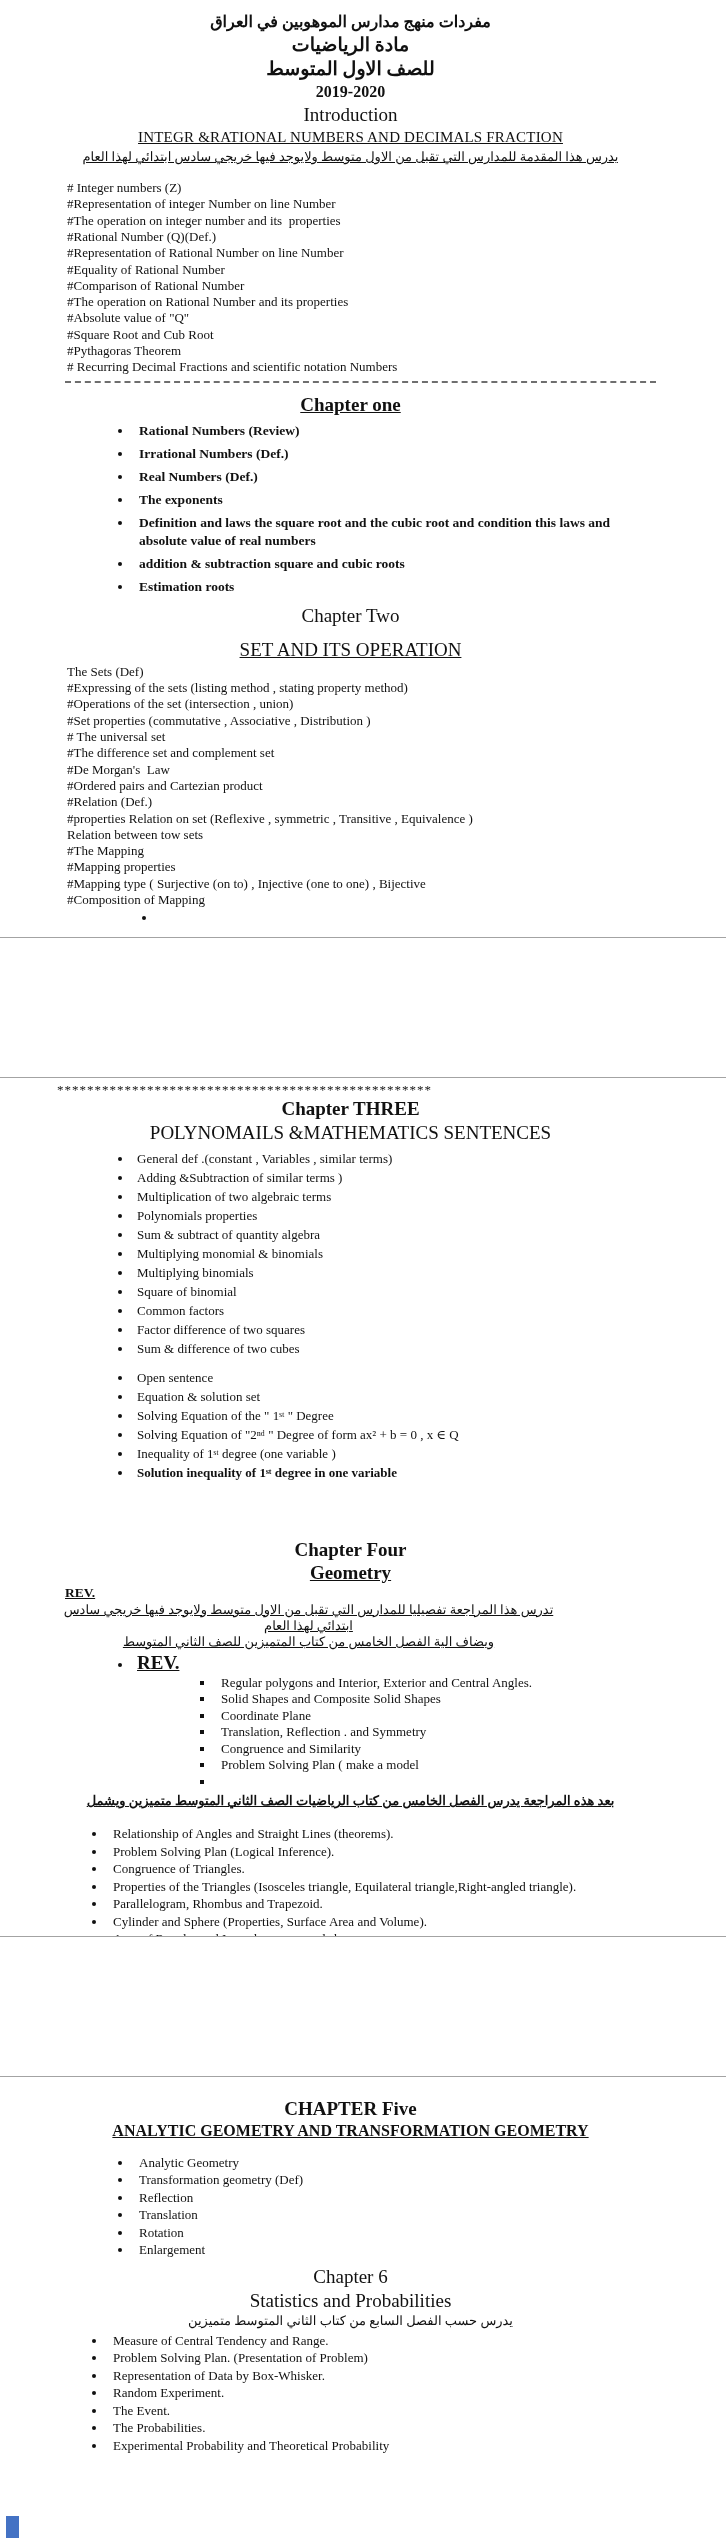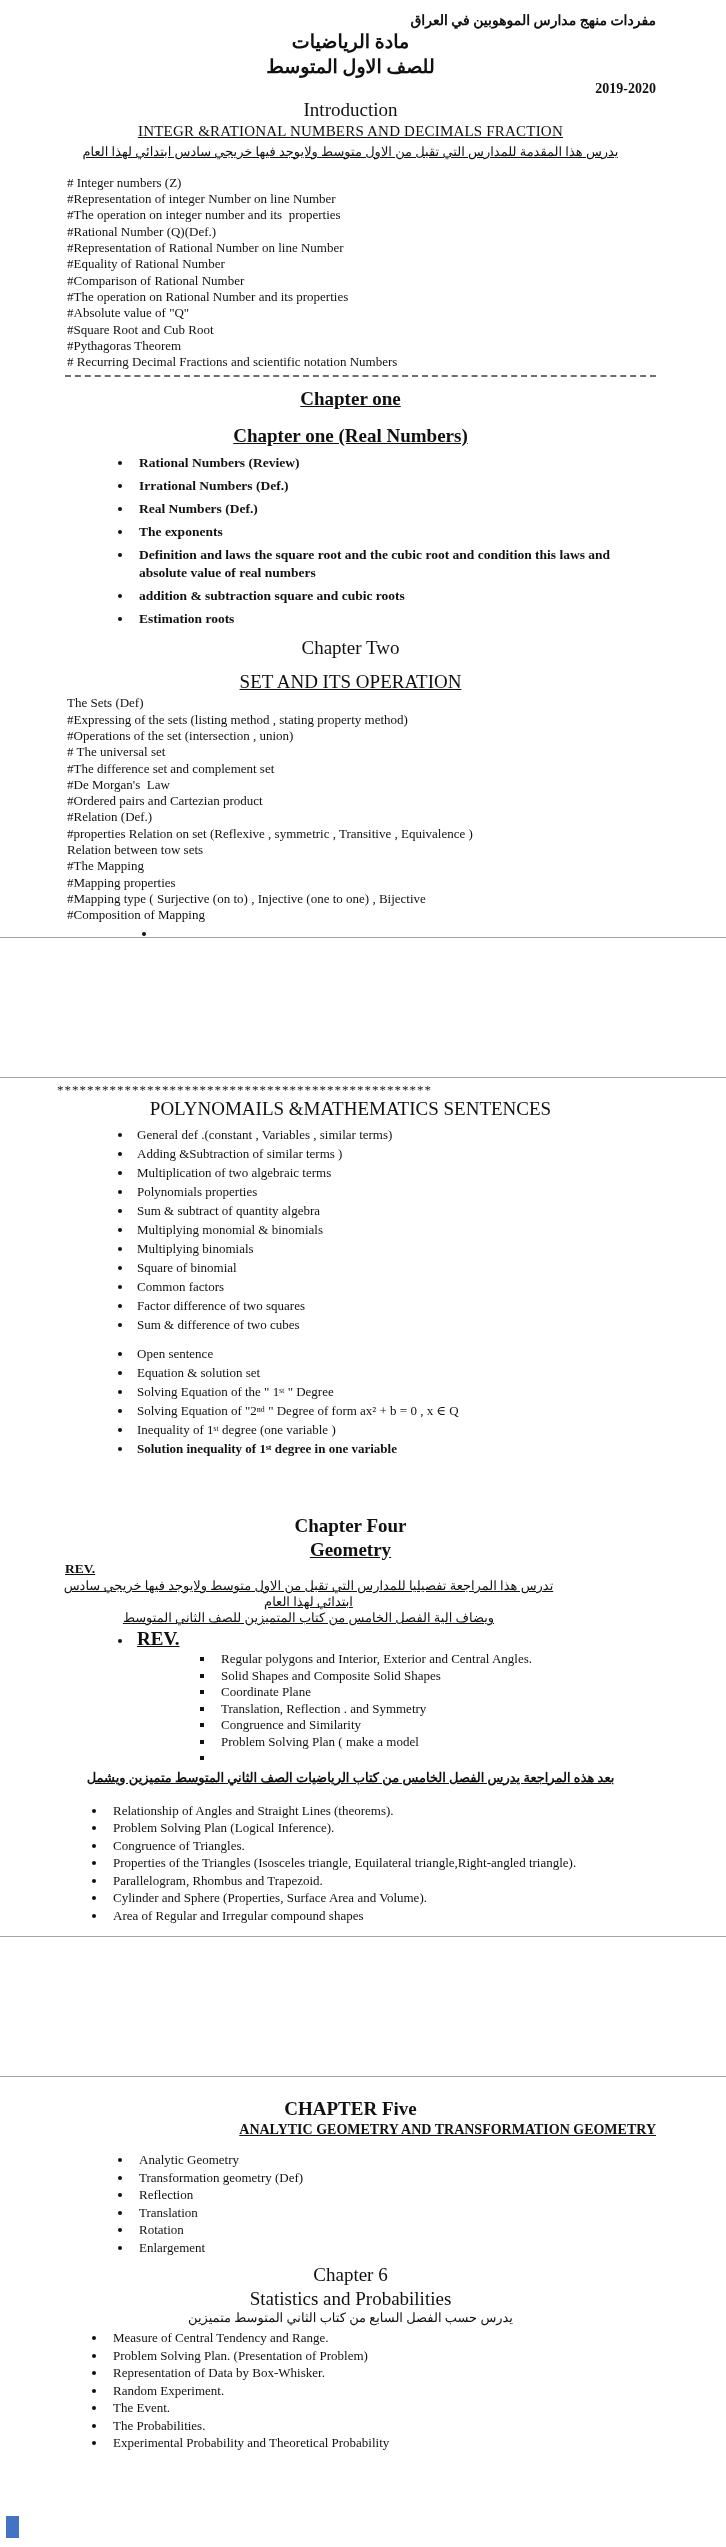--- a/index.html
+++ b/index.html
@@ -11,21 +11,21 @@
   .page{position:relative;padding:0 70px 0 45px;box-sizing:border-box;overflow:hidden;}
   #page1{height:937px;padding-top:12px;}
   .page-sep{height:141px;box-sizing:border-box;border-top:1px solid #a3a3a3;border-bottom:1px solid #a3a3a3;background:#fff;}
   #page2{height:858px;padding-top:4px;}
   #page3{height:470px;padding-top:20px;}
   .cen{text-align:center;}
   .b{font-weight:bold;}
   .u{text-decoration:underline;}
   .ar{direction:rtl;}
   .hdr{line-height:1.3;}
-  .sz14{font-size:14px;text-align:right;}
+  .sz14{font-size:16px;}
   .sz135{font-size:19px;}
   .unit-title{font-size:15px;letter-spacing:.2px;}
   .note-ar{margin-top:2px;}
   .hash-list{margin:14px 0 0 22px;}
   .hash-list div{line-height:16.3px;white-space:pre-wrap;}
   .dash-rule{border-top:2px dashed #6e6e6e;margin:5px 0 1px 20px;}
   .head-gap{margin-top:10px;}
   ul{margin:0;padding:0;list-style:disc;}
   .blist{padding-left:88px;margin-top:6px;}
   .blist li{line-height:15px;margin-bottom:4px;padding-left:4px;}
@@ -77,39 +77,39 @@
       <div>#The operation on Rational Number and its properties</div>
       <div>#Absolute value of "Q"</div>
       <div>#Square Root and Cub Root</div>
       <div>#Pythagoras Theorem</div>
       <div># Recurring Decimal Fractions and scientific notation Numbers</div>
     </div>
 
   <div class="dash-rule"></div>
 
   <div class="cen b u sz135 head-gap">Chapter one</div>
-  <div class="cen b u sz135" style="margin-top:13px;">Chapter one (Real Numbers)</div>
 
   <ul class="ch1list">
       <li>Rational Numbers (Review)</li>
       <li>Irrational Numbers (Def.)</li>
       <li>Real Numbers (Def.)</li>
       <li>The exponents</li>
       <li>Definition  and laws the square root  and  the cubic root and condition this laws and absolute value of real numbers</li>
       <li>addition &amp; subtraction square and cubic roots</li>
       <li>Estimation roots</li>
     </ul>
 
   <div class="cen sz135" style="margin-top:8px;">Chapter Two</div>
   <div class="cen u sz135 head-gap">SET  AND ITS OPERATION</div>
 
   <div class="setlist">
       <div>The Sets (Def)</div>
       <div>#Expressing of the sets (listing method , stating property method)</div>
       <div>#Operations of the set (intersection , union)</div>
+      <div>#Set properties (commutative , Associative , Distribution )</div>
       <div># The universal set</div>
       <div>#The difference set and complement set</div>
       <div>#De Morgan's  Law</div>
       <div>#Ordered pairs and Cartezian product</div>
       <div>#Relation (Def.)</div>
       <div>#properties Relation on set (Reflexive , symmetric , Transitive , Equivalence )</div>
       <div>Relation between tow sets</div>
       <div>#The Mapping</div>
       <div>#Mapping properties</div>
       <div>#Mapping type ( Surjective (on to) , Injective (one to one) , Bijective</div>
@@ -117,20 +117,21 @@
     </div>
   <ul class="lone-bullet">
     <li></li>
   </ul>
 </div>
 
 <div class="page-sep"></div>
 
 <div class="page" id="page2">
   <div class="stars">**************************************************</div>
+  <div class="cen b sz135">Chapter THREE</div>
   <div class="cen sz135">POLYNOMAILS &amp;MATHEMATICS SENTENCES</div>
 
   <ul class="blist">
       <li>General def .(constant , Variables , similar terms)</li>
       <li>Adding &amp;Subtraction of similar terms )</li>
       <li>Multiplication of two algebraic terms</li>
       <li>Polynomials properties</li>
       <li>Sum &amp; subtract of quantity algebra</li>
       <li>Multiplying monomial &amp; binomials</li>
       <li>Multiplying binomials</li>

